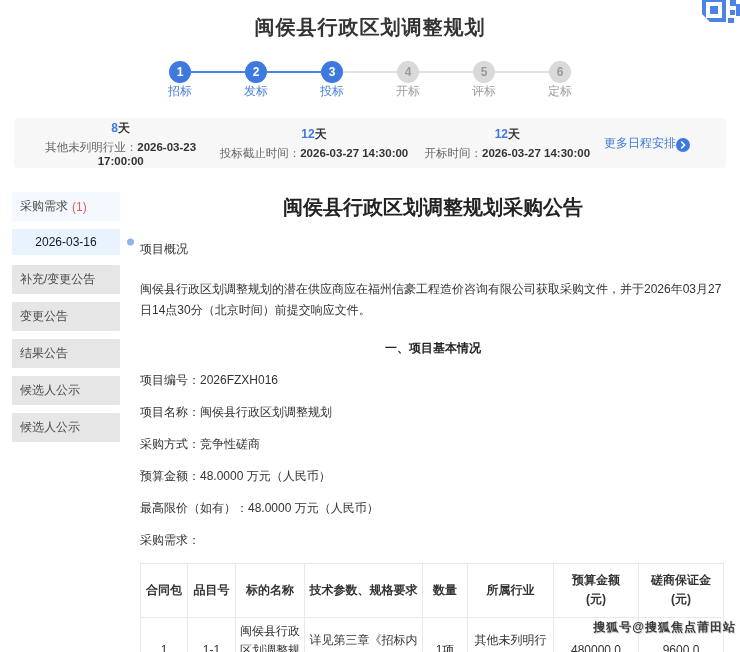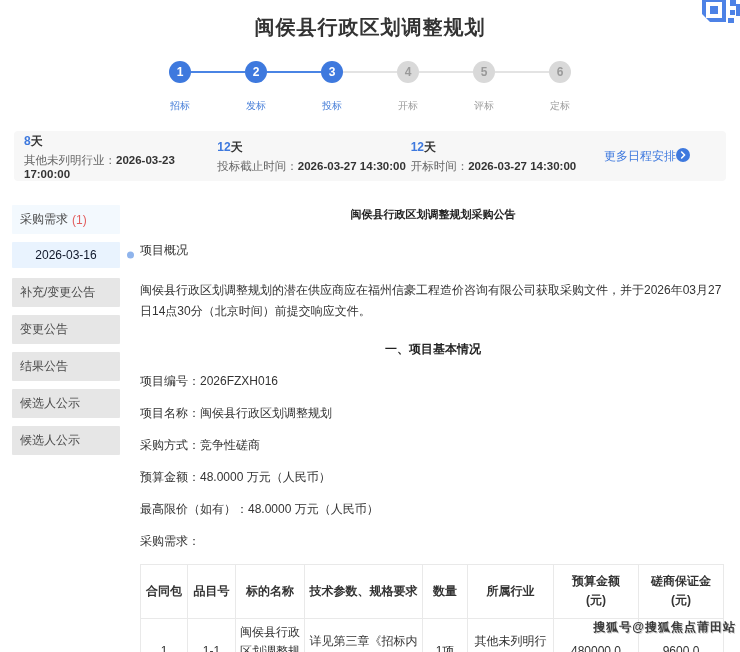--- a/index.html
+++ b/index.html
@@ -10,52 +10,52 @@
   
   .page-title { margin-top:14px; text-align:center; font-size:20px; font-weight:bold; color:#333; letter-spacing:1px; }
   .qr-corner { position:absolute; top:0; right:0; width:48px; height:30px; }
 
   
   .stepper { margin:20px auto 0; display:flex; justify-content:center; }
   .step { position:relative; width:76px; display:flex; flex-direction:column; align-items:center; }
   .step-circle { width:22px; height:22px; border-radius:50%; background:#d9d9d9; color:#9a9a9a;
     font-size:12px; font-weight:bold; display:flex; align-items:center; justify-content:center; z-index:2; }
   .step.active .step-circle { background:#3e79de; color:#fff; }
-  .step-label { margin-top:16px; font-size:10px; color:#9b9b9b; }
+  .step-label { margin-top:0; font-size:12px; color:#9b9b9b; }
   .step.active .step-label { color:#4a80d9; }
   .step:not(:last-child)::after { content:""; position:absolute; top:10px; left:49px; width:54px; height:2px; background:#e3e3e3; z-index:1; }
   .step.seg-blue:not(:last-child)::after { background:#4a84e4; }
 
   
   .schedule-bar { margin:18px 14px 0; height:50px; background:#f7f7f7; border-radius:4px;
     display:flex; align-items:center; padding:0 10px; }
-  .sched-item { flex:1.05; text-align:left; }
+  .sched-item { flex:1.05; text-align:center; }
   .sched-days { font-size:12px; font-weight:bold; }
   .sched-num { color:#3e79de; }
   .sched-unit { color:#333; }
   .sched-line { margin-top:3px; font-size:11.5px; }
   .sched-label { color:#666; }
   .sched-value { color:#333; font-weight:600; }
-  .more-link { flex:0 0 112px; font-size:12px; color:#3e79de; display:flex; align-items:flex-start; cursor:pointer; }
+  .more-link { flex:0 0 112px; font-size:12px; color:#3e79de; display:flex; align-items:flex-end; cursor:pointer; }
   .more-link svg { flex:0 0 auto; }
 
   
   .layout { display:flex; margin-top:24px; }
   .sidebar { flex:0 0 108px; margin-left:12px; }
   .side-item { width:108px; min-height:26px; margin-bottom:8px; background:#e6e6e6; color:#4a4a4a;
     font-size:12px; display:flex; align-items:center; padding:6px 8px; cursor:pointer; position:relative; border-radius:1px; }
   .side-item.active { background:#f3f9fe; }
   .side-item.date { background:#e9f3fe; color:#0f172a; justify-content:center; margin-bottom:10px; }
   .side-count { color:#e25d5d; margin-left:4px; }
   .date-dot { position:absolute; right:-14px; top:50%; transform:translateY(-50%);
     width:7px; height:7px; border-radius:50%; background:#8fb4ec; }
 
   
   .main { flex:1; margin-left:20px; margin-right:14px; font-size:12px; }
-  .ann-title { text-align:center; font-size:11px; font-weight:bold; color:#222; margin-top:2px; }
+  .ann-title { text-align:center; font-size:20px; font-weight:bold; color:#222; margin-top:2px; }
   .para { margin-top:18px; line-height:1.8; color:#333; }
   .sec-title { margin-top:18px; font-weight:bold; color:#222;text-align:center; }
   .field-line { margin-top:15px; color:#333; }
   .fld-label { color:#333; }
 
   
   table.req-table { width:583px; border-collapse:collapse; margin-top:14px; table-layout:fixed; }
   .req-table th, .req-table td { border:1px solid #e9e9e9; text-align:center; vertical-align:middle;
     font-size:12px; padding:4px 3px; line-height:1.6; color:#333; }
   .req-table th { height:54px; font-weight:bold; white-space:pre-line; }

